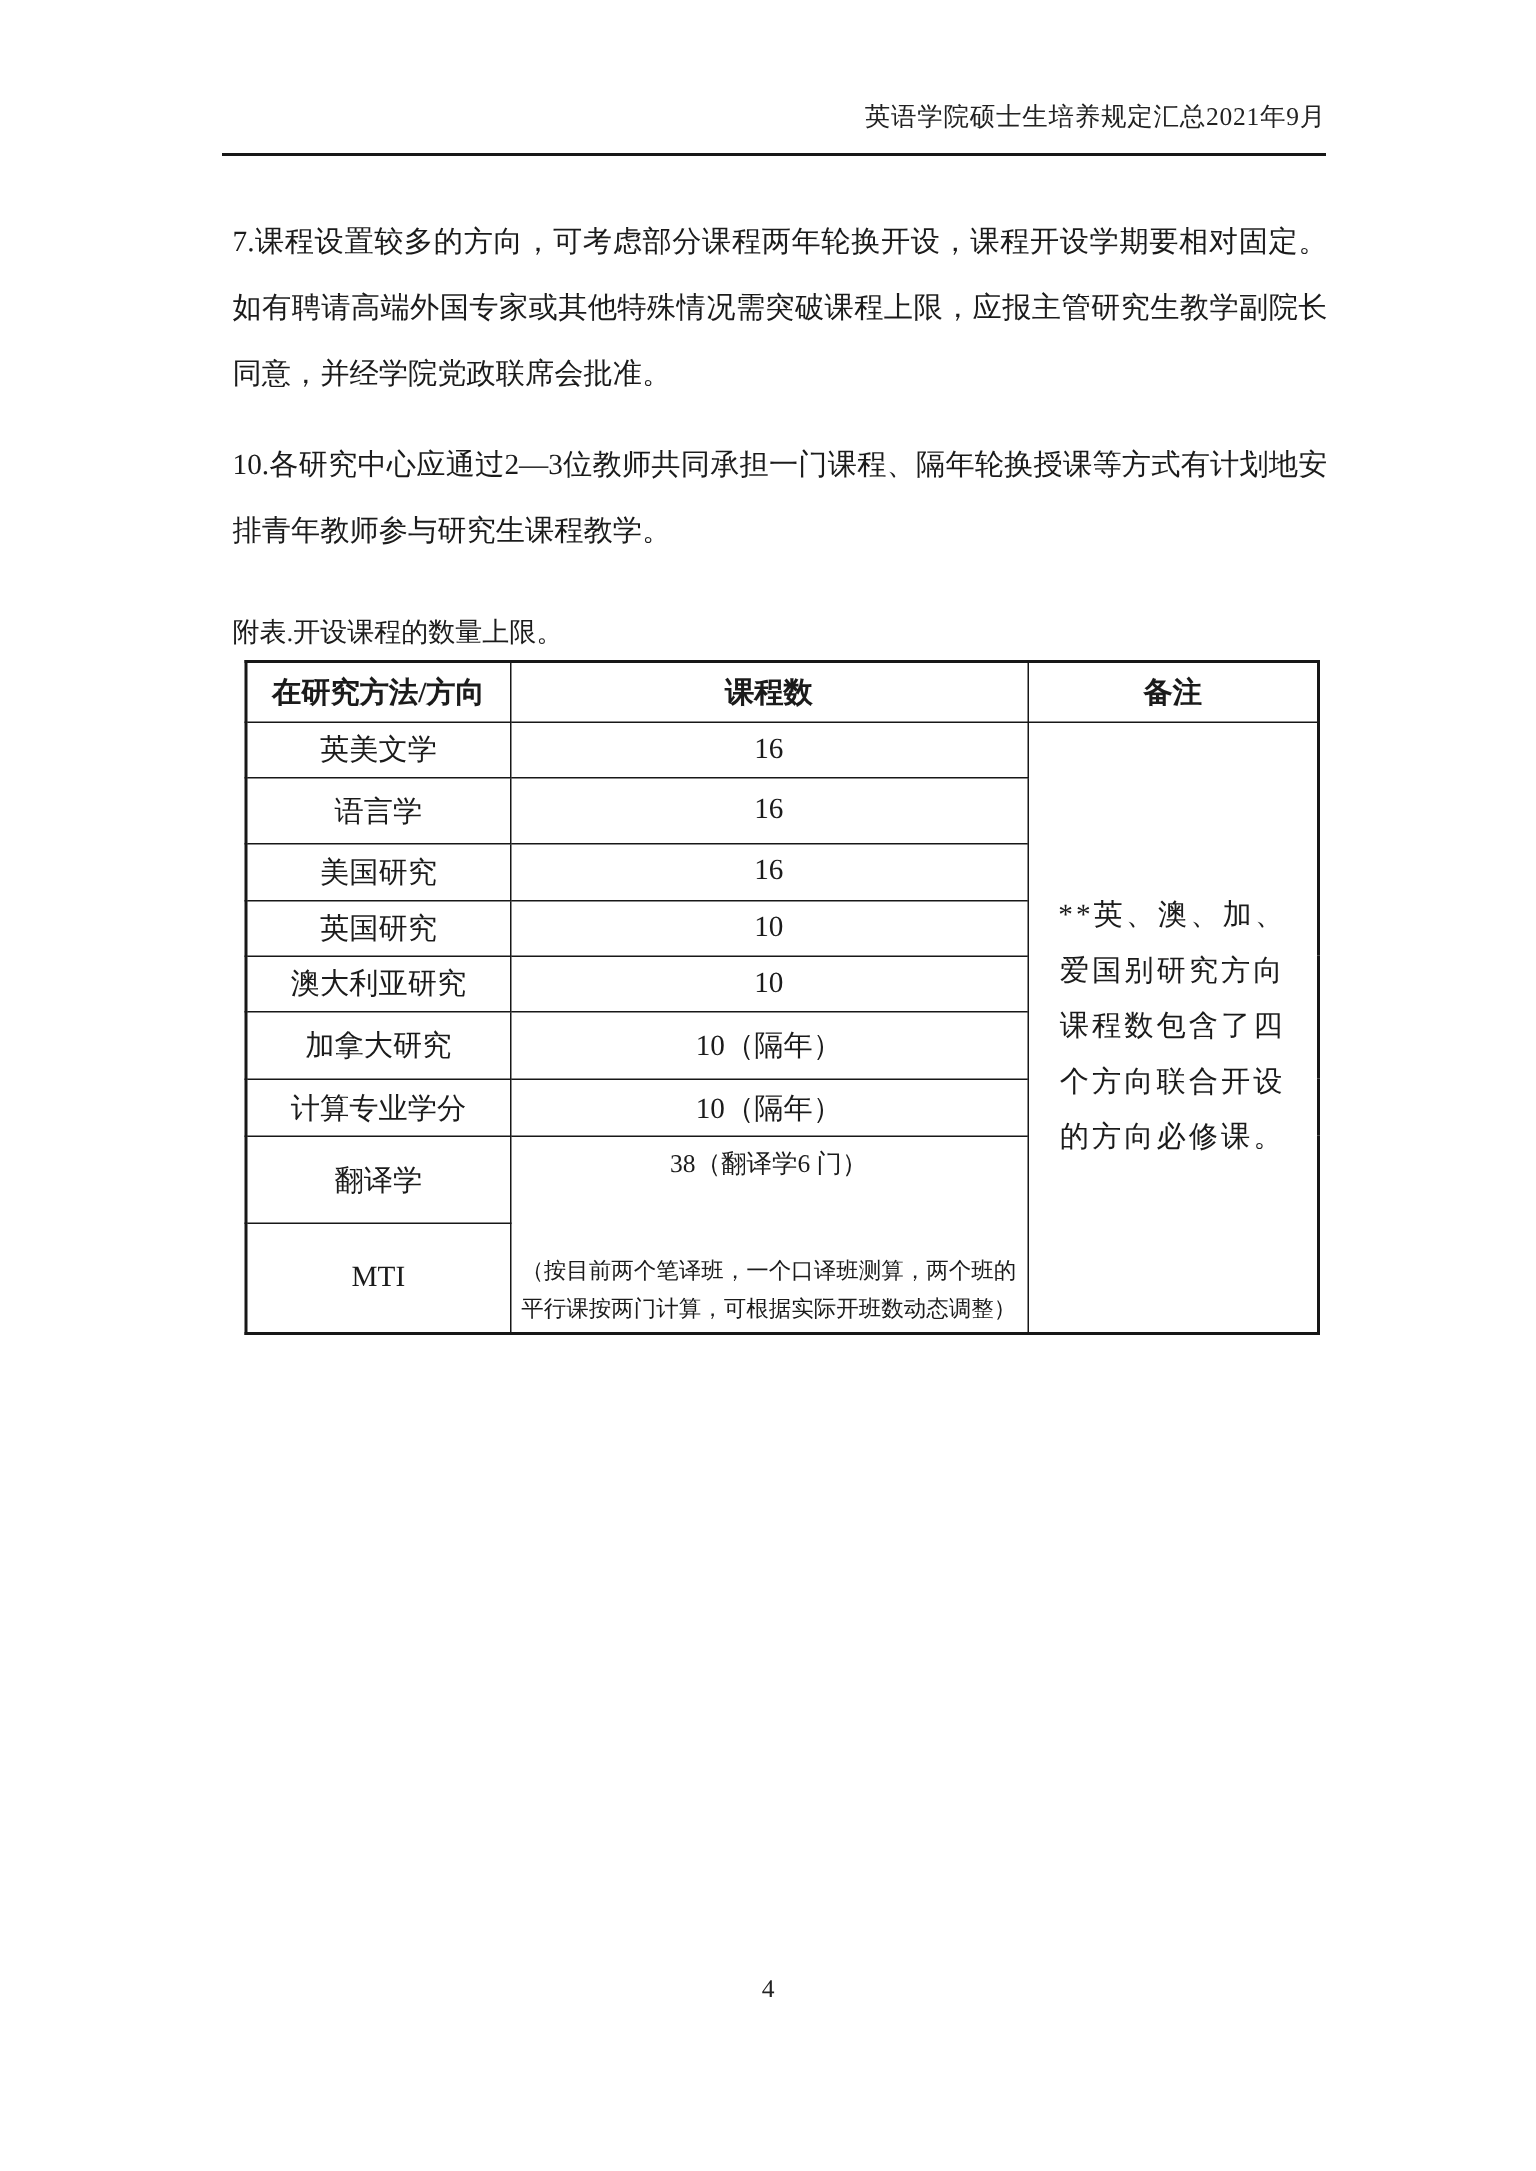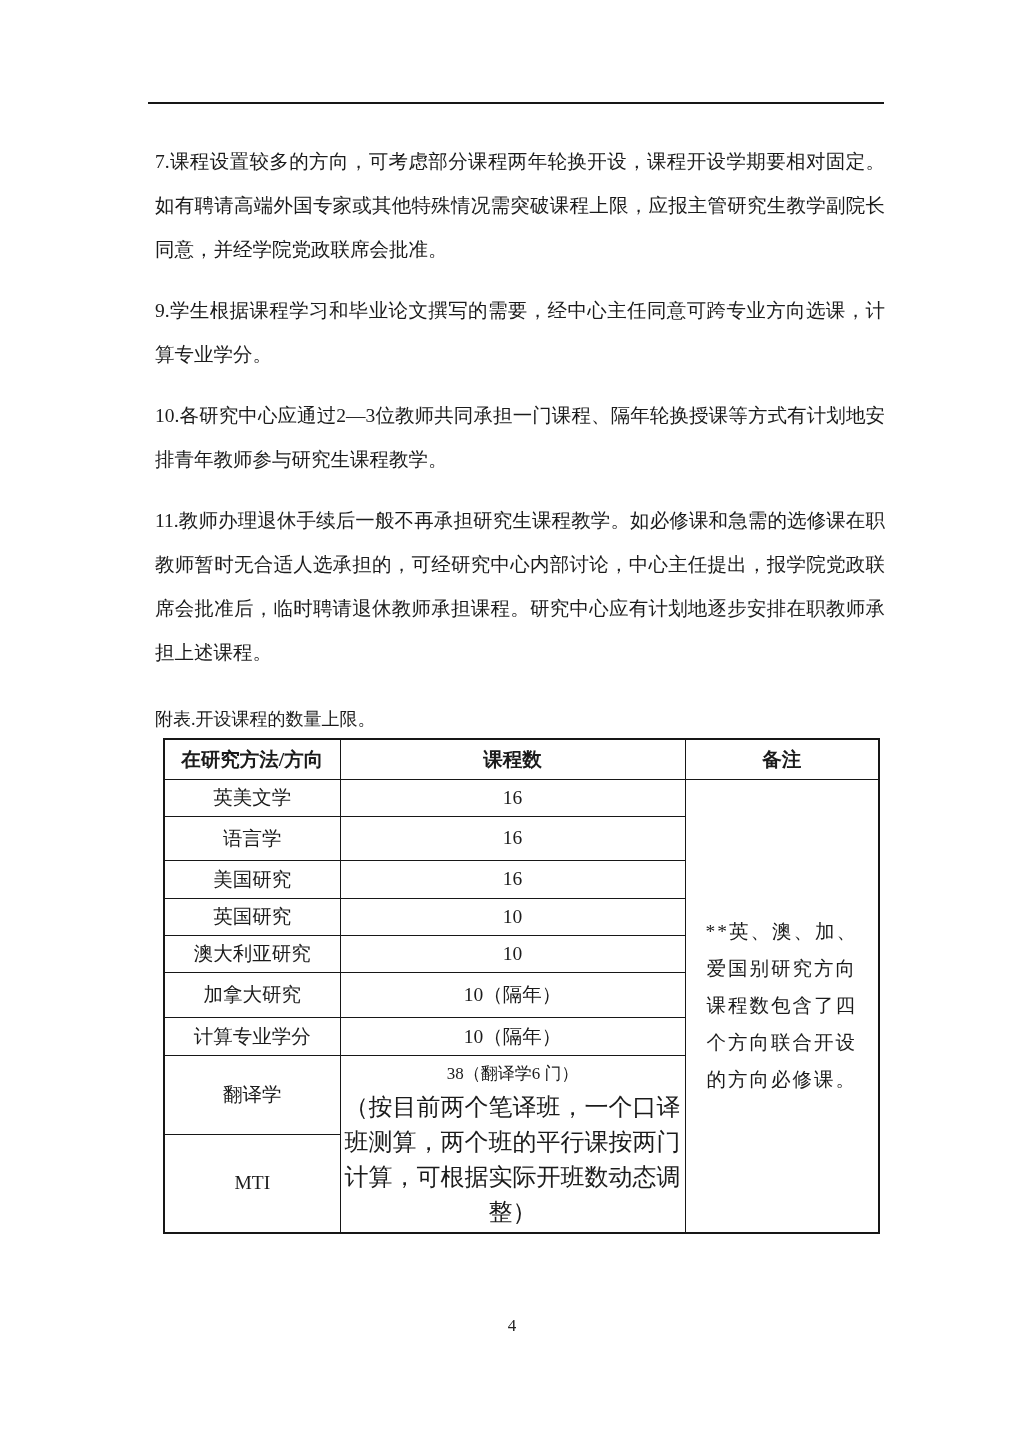--- a/index.html
+++ b/index.html
@@ -72,41 +72,42 @@
   .ctable tbody tr:nth-child(9) td { height: 58px; }
   .remarks-cell {
     line-height: 37px;
     letter-spacing: 2px;
     padding: 0 12px !important;
     text-align: center;
     border-radius: 14px;
   }
   .count-merged { padding: 2px 2px !important; }
   .count-main { line-height: 32px; font-size: 17px; }
-  .count-note { line-height: 35px; font-size: 24px; }
+  .count-note { line-height: 25px; font-size: 15px; margin-top: 44px; }
   .page-number {
     position: absolute;
     top: 1316px; left: 0; width: 100%;
     text-align: center;
     font-size: 17px;
     color: #222;
   }
 </style>
 </head>
 <body>
 
 <div class="page">
 
+  <div class="doc-header">
+    <span>英语学院硕士生培养规定汇总2021年9月</span>
+  </div>
   <hr class="doc-rule">
 
   <div class="doc-body">
     <p class="para">7.课程设置较多的方向，可考虑部分课程两年轮换开设，课程开设学期要相对固定。如有聘请高端外国专家或其他特殊情况需突破课程上限，应报主管研究生教学副院长同意，并经学院党政联席会批准。</p>
-    <p class="para">9.学生根据课程学习和毕业论文撰写的需要，经中心主任同意可跨专业方向选课，计算专业学分。</p>
     <p class="para">10.各研究中心应通过2—3位教师共同承担一门课程、隔年轮换授课等方式有计划地安排青年教师参与研究生课程教学。</p>
-    <p class="para">11.教师办理退休手续后一般不再承担研究生课程教学。如必修课和急需的选修课在职教师暂时无合适人选承担的，可经研究中心内部讨论，中心主任提出，报学院党政联席会批准后，临时聘请退休教师承担课程。研究中心应有计划地逐步安排在职教师承担上述课程。</p>
 
     <p class="caption">附表.开设课程的数量上限。</p>
 
     <table class="ctable">
       <colgroup>
         <col style="width:176px">
         <col style="width:345px">
         <col style="width:194px">
       </colgroup>
       <thead>

